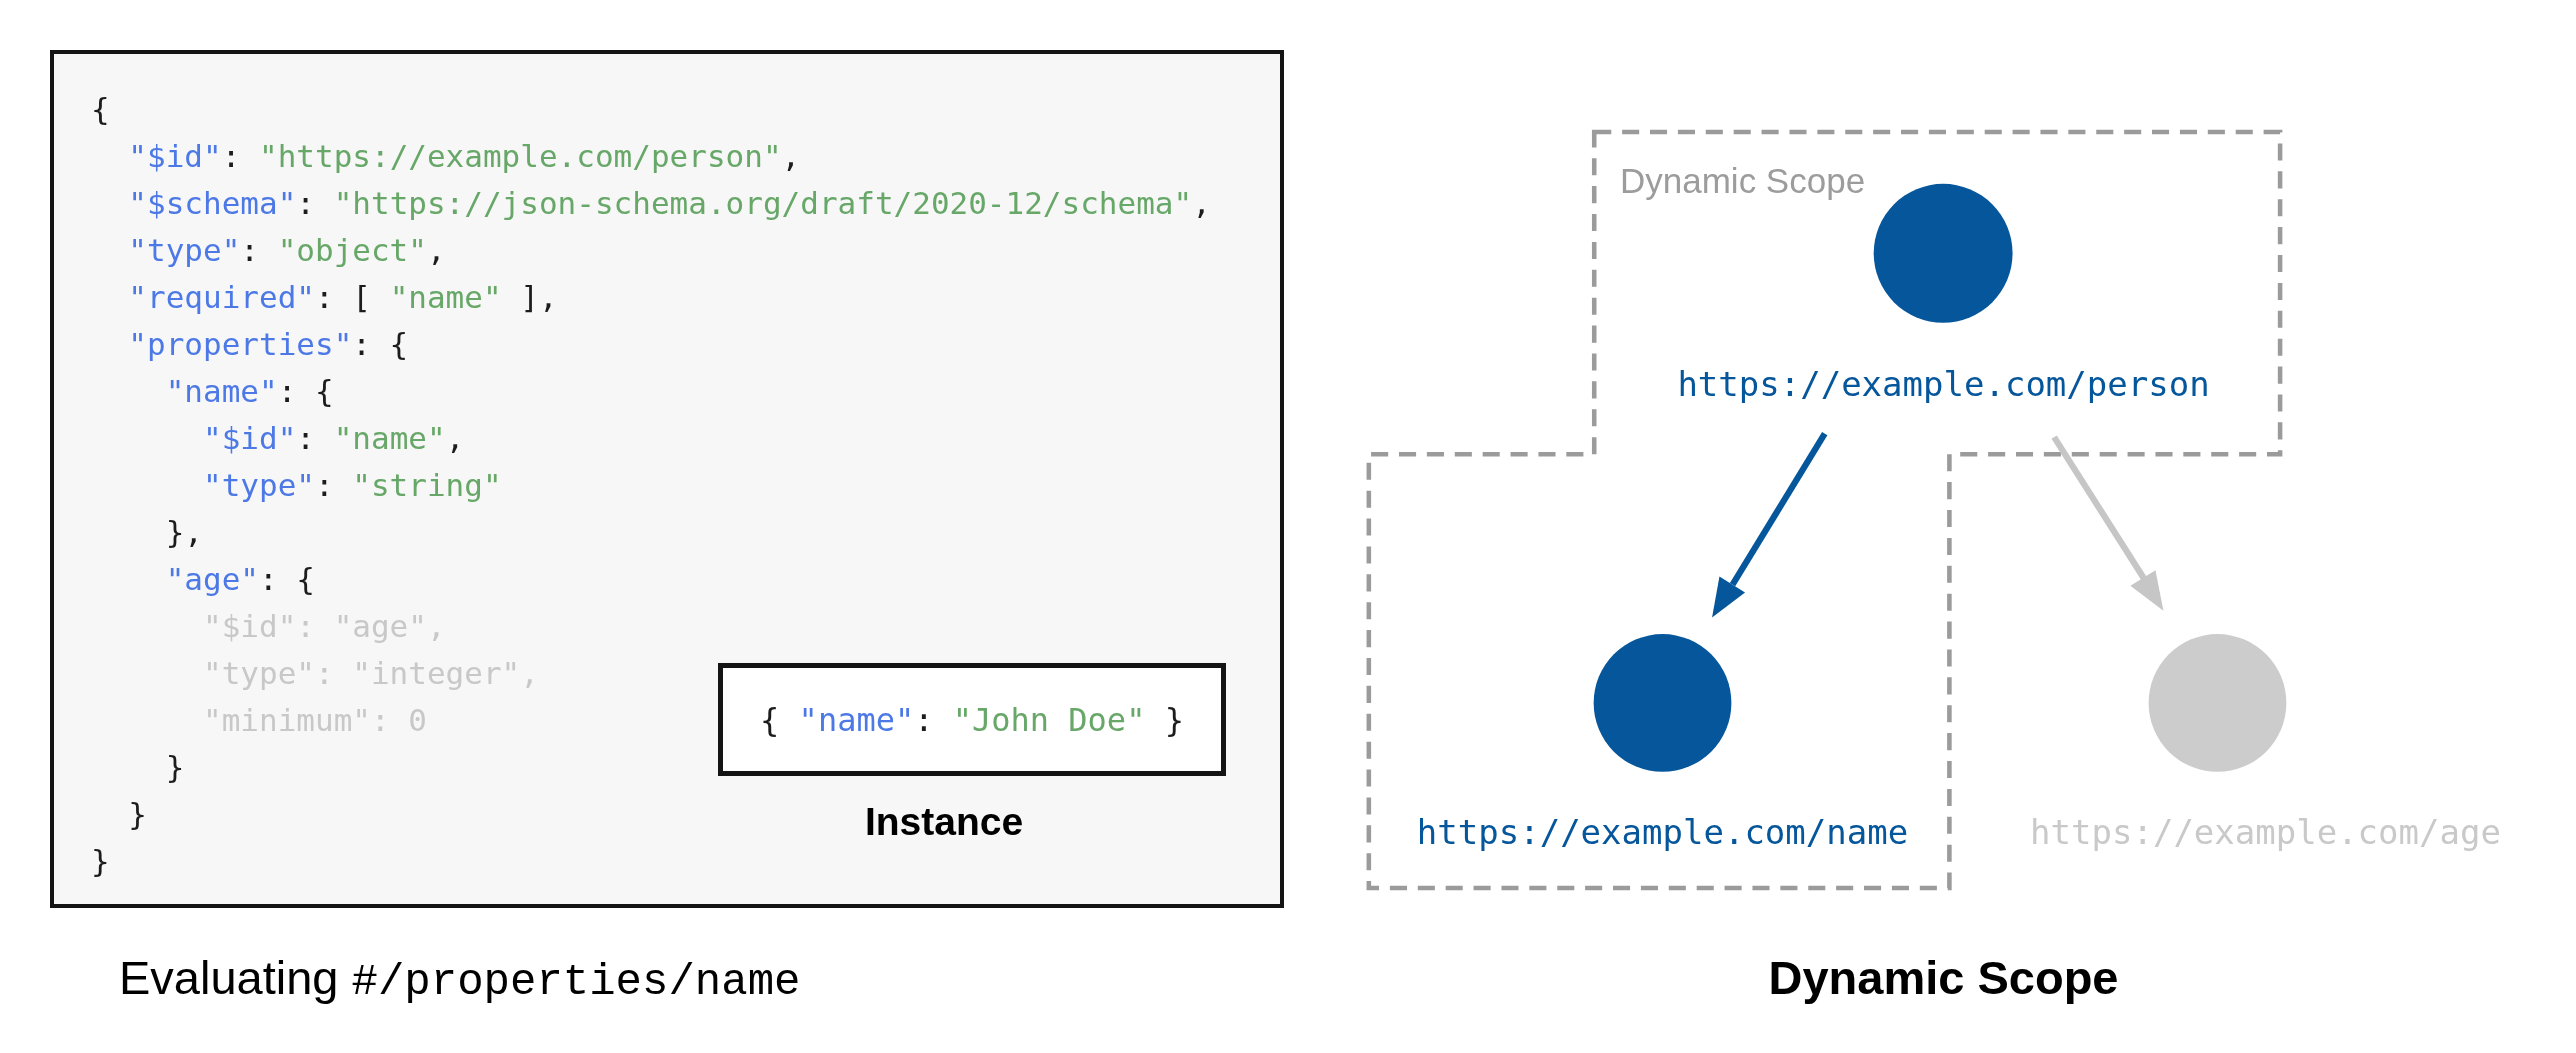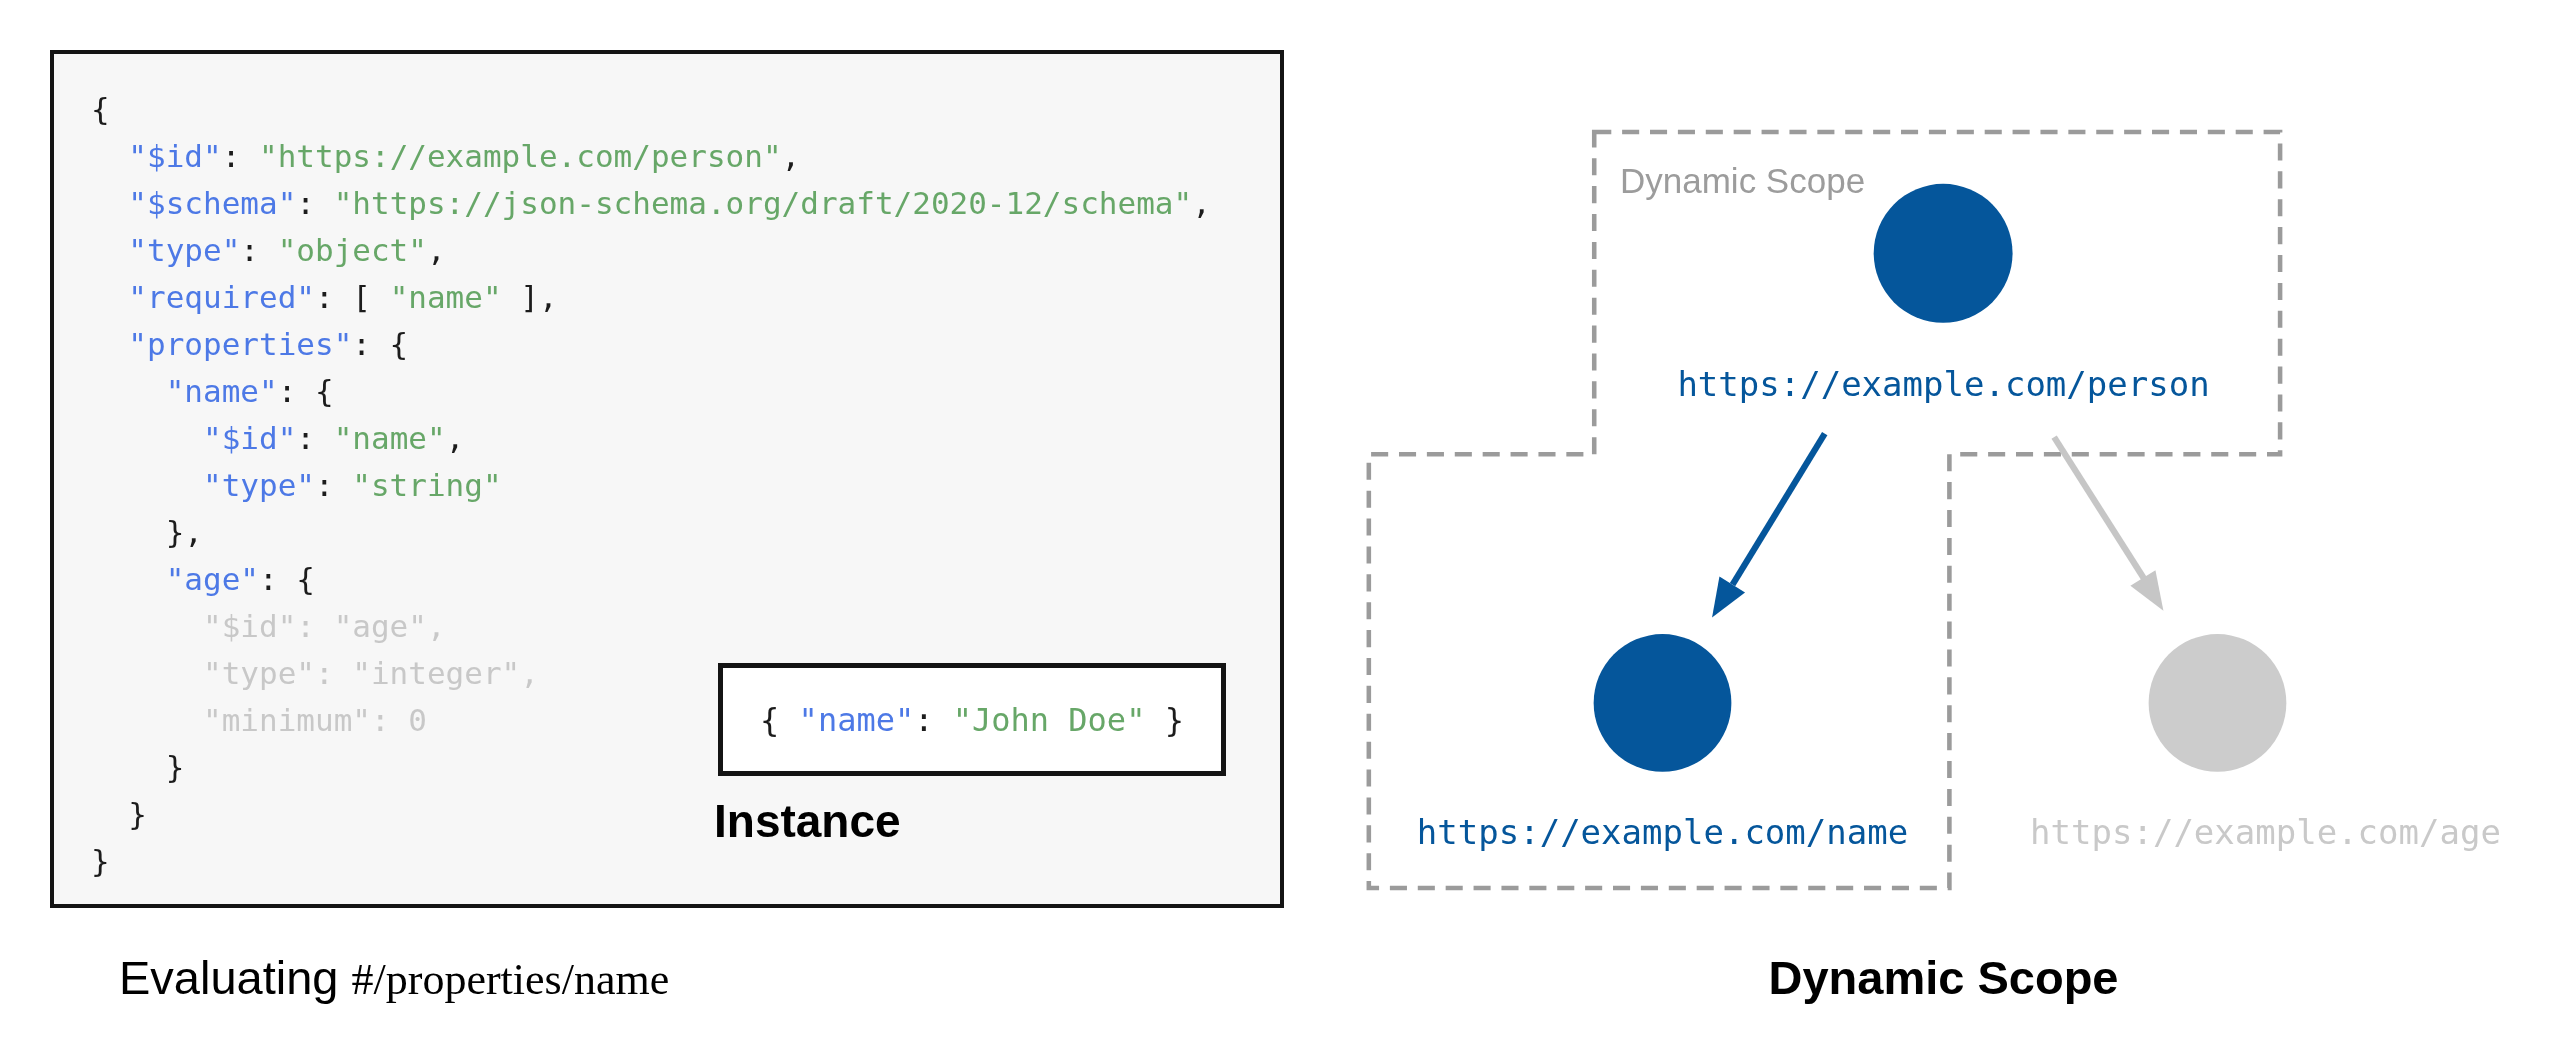--- a/index.html
+++ b/index.html
@@ -24,28 +24,28 @@
   .tok-pln{color:var(--code_plain);}
   .tok-key{color:var(--code_key_blue);}
   .tok-str{color:var(--code_string_green);}
   .tok-mut{color:var(--code_muted);}
 
   .instance-box{position:absolute;left:664px;top:609px;width:508px;height:113px;
     box-sizing:border-box;background:#FFFFFF;border:5.7px solid var(--border_dark);
     display:flex;align-items:center;justify-content:center;}
   .instance-code{font-family:"DejaVu Sans Mono","Liberation Mono",monospace;
     font-size:32px;white-space:pre;}
-  .instance-label{position:absolute;left:660px;top:747px;width:508px;
-    font-weight:bold;font-size:46px;line-height:41px;color:var(--text_black);}
+  .instance-label{position:absolute;left:636px;top:747px;width:508px;
+    text-align:center;font-weight:bold;font-size:39px;line-height:41px;color:var(--text_black);}
 
   
   .left-caption{position:absolute;left:119px;top:954px;font-size:47px;line-height:47px;
     color:var(--text_black);white-space:pre;}
   .cap-bold{font-weight:normal;font-family:"Liberation Sans",sans-serif;}
-  .cap-mono{font-family:Liberation Serif, serif;font-size:44px;}
+  .cap-mono{font-family:Liberation Mono, monospace;font-size:44px;}
   .right-caption{position:absolute;left:1659px;top:954px;width:569px;text-align:center;
     font-weight:bold;font-size:47px;line-height:47px;color:var(--text_black);}
 
   
   .diagram-svg{position:absolute;left:0;top:0;}
   .scope-outline{fill:none;stroke:var(--dash_gray);stroke-width:8px;stroke-dasharray:30 19;}
   .node-blue{fill:var(--node_blue);}
   .node-gray{fill:var(--node_gray);}
   .arrow-blue-line{stroke:var(--node_blue);stroke-width:11px;}
   .arrow-blue-head{fill:var(--node_blue);}

